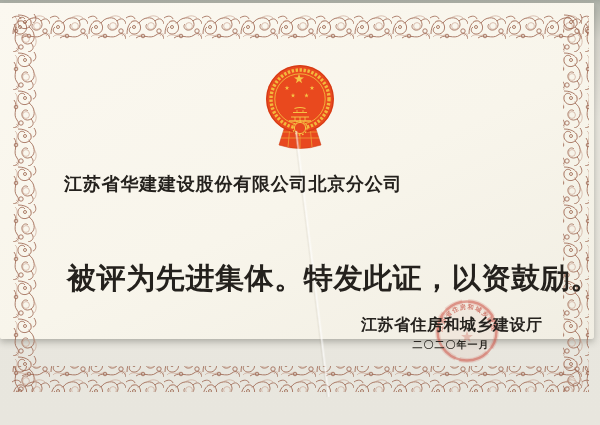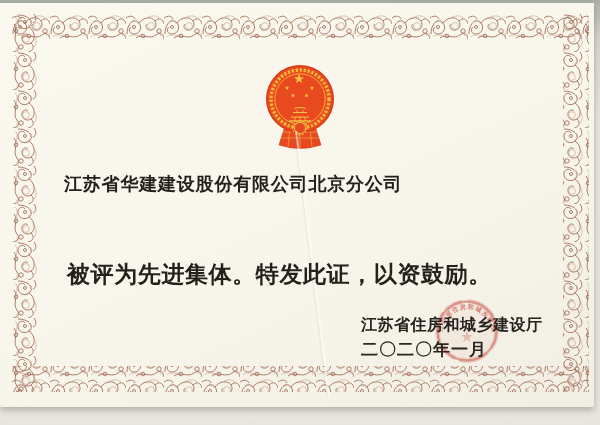--- a/index.html
+++ b/index.html
@@ -2,21 +2,21 @@
 <html><head>
 <meta charset="utf-8">
 <style>
   html,body{margin:0;padding:0;background:#b4b8af;}
   .stage{
     position:relative;width:600px;height:425px;overflow:hidden;
     background:linear-gradient(180deg,#a7aba2 0px,#b5b8af 5px,#d8d6ce 40px,#e9e7df 120px,#e8e6de 100%);
     font-family:"Liberation Sans","DejaVu Sans",sans-serif;
   }
   .paper{
-    position:absolute;left:0;top:3px;width:594px;height:404px;
+    position:absolute;left:0;top:3px;width:594px;height:336px;
     background:linear-gradient(155deg,#fbf8f0 0%,#f8f5eb 55%,#f1eee3 100%);
     box-shadow:0 3px 7px rgba(80,78,70,0.38);
     border-radius:0 0 3px 2px;
   }
   .frame{position:absolute;left:12px;top:11px;}
   .emblem{position:absolute;left:264px;top:59px;}
   .crease{
     position:absolute;left:293px;top:128px;width:5px;height:268px;
     transform:rotate(-7deg);transform-origin:top center;
     background:linear-gradient(to right,rgba(0,0,0,0),rgba(130,120,100,0.10) 30%,rgba(255,255,255,0.65) 60%,rgba(0,0,0,0));
@@ -25,29 +25,29 @@
   .recipient{
     position:absolute;left:64px;top:169px;
     font-size:18px;font-weight:bold;color:#24211d;letter-spacing:0.8px;white-space:nowrap;
   }
   .cite1{
     position:absolute;left:117px;top:219px;
     font-size:23px;font-weight:bold;color:#24211d;letter-spacing:1.4px;white-space:nowrap;
   }
   .cite2{
     position:absolute;left:67px;top:256px;
-    font-size:23px;font-weight:bold;color:#24211d;letter-spacing:0.6px;white-space:nowrap;
+    font-size:29px;font-weight:bold;color:#24211d;letter-spacing:0.6px;white-space:nowrap;
   }
   .issuer{
     position:absolute;left:361px;top:312px;width:180px;text-align:center;
     font-size:16px;font-weight:bold;color:#26231f;letter-spacing:0.5px;white-space:nowrap;
   }
   .date{
-    position:absolute;left:361px;top:335px;width:180px;
-    font-size:17px;font-weight:bold;color:#2a2722;letter-spacing:1px;white-space:nowrap;
+    position:absolute;left:361px;top:335px;width:180px;text-align:center;
+    font-size:10px;font-weight:bold;color:#2a2722;letter-spacing:1px;white-space:nowrap;
   }
   .seal{position:absolute;left:434px;top:294px;}
 </style>
 </head>
 <body>
 
 <div class="stage">
   <div class="paper">
 
     <svg class="frame" width="577" height="378" viewBox="0 0 577 378" aria-hidden="true">

